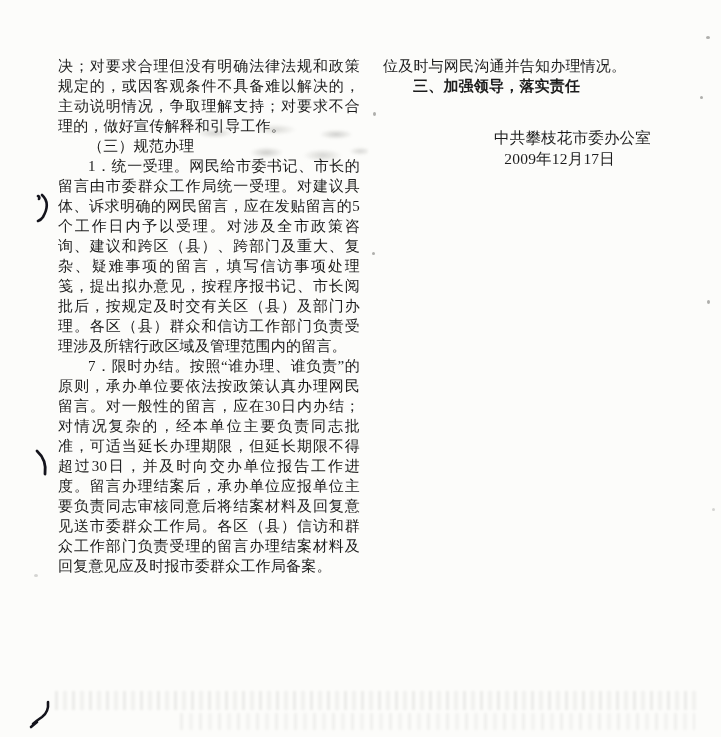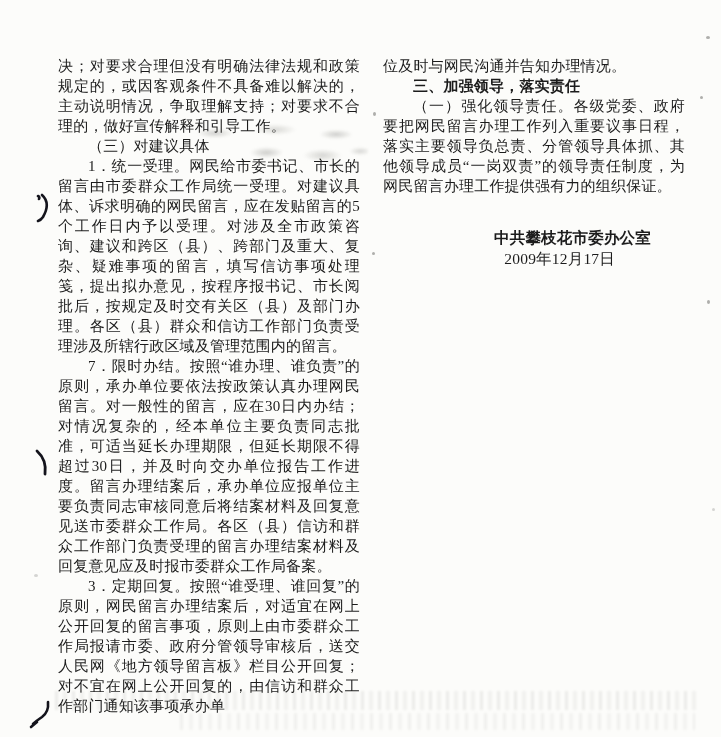--- a/index.html
+++ b/index.html
@@ -29,21 +29,21 @@
     font-family:Liberation Serif, serif;
     font-weight:bold;
   }
   .signature {
     margin-top:31px;
     line-height:21px;
     font-size:15.5px;
     text-align:right;
     padding-right:34px;
   }
-  .signature .sig-line { text-indent:0;font-weight:bold; }
+  .signature .sig-line { text-indent:0; }
   .signature .sig-date { text-indent:0; padding-right:36px; }
 
   
   .pen-mark { position:absolute; pointer-events:none; }
 
   
   .smudge { position:absolute; pointer-events:none; filter:blur(1.3px); }
   .smudge-a {
     left:183px; top:120px; width:178px; height:24px;
     background:
@@ -74,30 +74,28 @@
   }
   .speck { position:absolute; border-radius:50%; background:rgba(80,80,76,0.45); pointer-events:none; }
 </style>
 </head>
 <body>
 
 <div class="page">
 
   <div class="column col-left">
     <p class="cont">决；对要求合理但没有明确法律法规和政策规定的，或因客观条件不具备难以解决的，主动说明情况，争取理解支持；对要求不合理的，做好宣传解释和引导工作。</p>
-    <p>（三）对建议具体</p>
+    <p>（三）规范办理</p>
     <p>1．统一受理。网民给市委书记、市长的留言由市委群众工作局统一受理。对建议具体、诉求明确的网民留言，应在发贴留言的5个工作日内予以受理。对涉及全市政策咨询、建议和跨区（县）、跨部门及重大、复杂、疑难事项的留言，填写信访事项处理笺，提出拟办意见，按程序报书记、市长阅批后，按规定及时交有关区（县）及部门办理。各区（县）群众和信访工作部门负责受理涉及所辖行政区域及管理范围内的留言。</p>
     <p>7．限时办结。按照“谁办理、谁负责”的原则，承办单位要依法按政策认真办理网民留言。对一般性的留言，应在30日内办结；对情况复杂的，经本单位主要负责同志批准，可适当延长办理期限，但延长期限不得超过30日，并及时向交办单位报告工作进度。留言办理结案后，承办单位应报单位主要负责同志审核同意后将结案材料及回复意见送市委群众工作局。各区（县）信访和群众工作部门负责受理的留言办理结案材料及回复意见应及时报市委群众工作局备案。</p>
-    <p>3．定期回复。按照“谁受理、谁回复”的原则，网民留言办理结案后，对适宜在网上公开回复的留言事项，原则上由市委群众工作局报请市委、政府分管领导审核后，送交人民网《地方领导留言板》栏目公开回复；对不宜在网上公开回复的，由信访和群众工作部门通知该事项承办单</p>
   </div>
 
   <div class="column col-right">
     <p class="cont">位及时与网民沟通并告知办理情况。</p>
     <p class="hdr">三、加强领导，落实责任</p>
-    <p>（一）强化领导责任。各级党委、政府要把网民留言办理工作列入重要议事日程，落实主要领导负总责、分管领导具体抓、其他领导成员“一岗双责”的领导责任制度，为网民留言办理工作提供强有力的组织保证。</p>
 
     <div class="signature">
       <p class="sig-line">中共攀枝花市委办公室</p>
       <p class="sig-date">2009年12月17日</p>
     </div>
   </div>
 
   <svg class="pen-mark" style="left:30px; top:193px;" width="22" height="32" viewBox="0 0 22 32">
     <path d="M8,3 q2,1 1,3 M12,2 q9,8 1,22 q-2,3 -5,4" fill="none" stroke="#14141c" stroke-width="2.6" stroke-linecap="round"></path>
   </svg>

